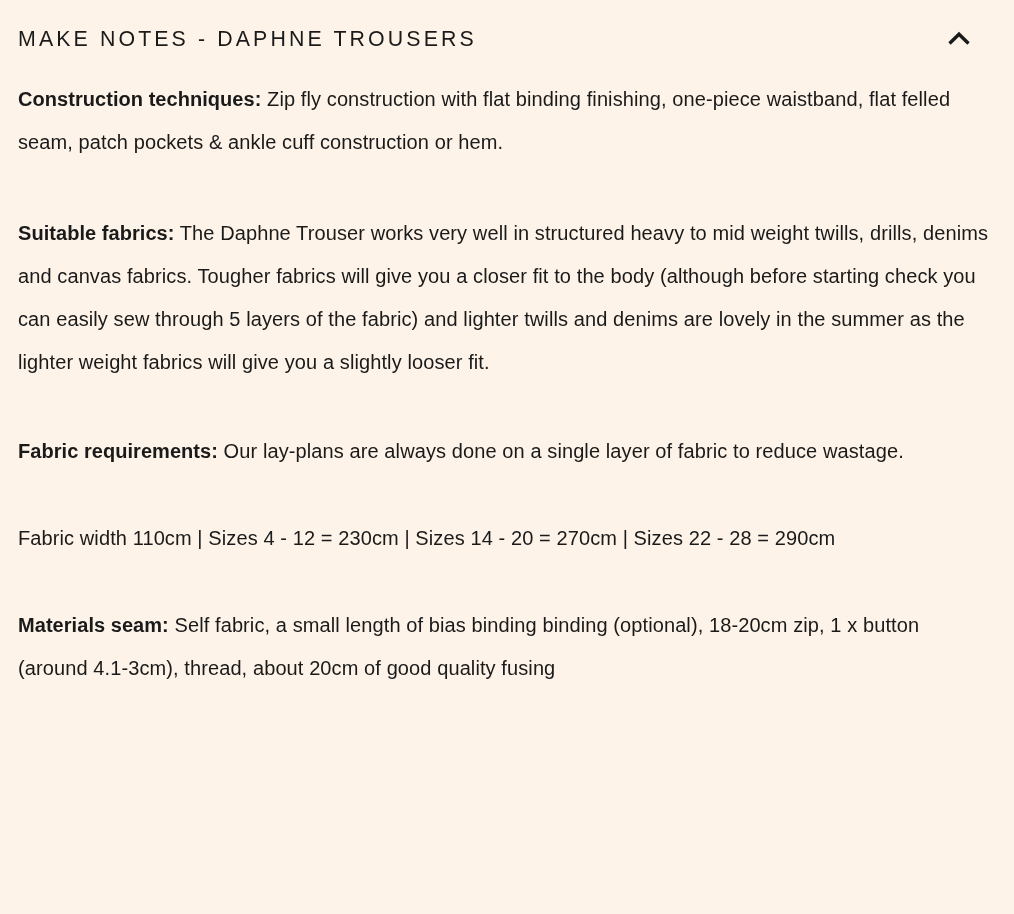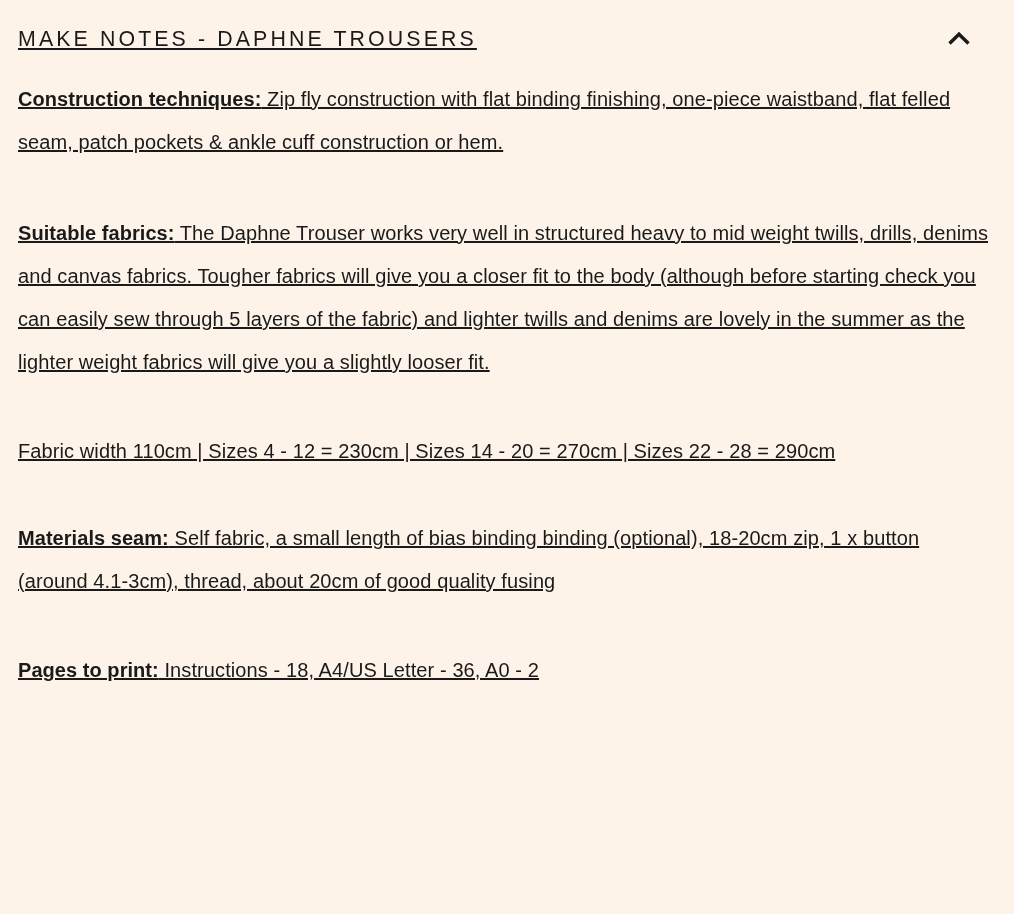--- a/index.html
+++ b/index.html
@@ -15,21 +15,20 @@
     overflow: hidden;
   }
 
   .panel {
     width: 1014px;
     height: 900px;
     box-sizing: border-box;
     background: #FDF3E8;
     padding: 0;
     position: relative;
-    text-decoration: underline;
   }
 
   
   .accordion-header {
     display: flex;
     align-items: center;
     justify-content: space-between;
     box-sizing: border-box;
     padding: 0 36px 0 18px;
     height: 78px;
@@ -115,26 +114,26 @@
   <div class="accordion-body">
 
     <p class="para gap-lg">
       <b class="lead">Construction techniques:</b><span> Zip fly construction with flat binding finishing, one-piece waistband, flat felled seam, patch pockets &amp; ankle cuff construction or hem.</span>
     </p>
 
     <p class="para gap-md">
       <b class="lead">Suitable fabrics:</b><span> The Daphne Trouser works very well in structured heavy to mid weight twills, drills, denims and canvas fabrics. Tougher fabrics will give you a closer fit to the body (although before starting check you can easily sew through 5 layers of the fabric) and lighter twills and denims are lovely in the summer as the lighter weight fabrics will give you a slightly looser fit.</span>
     </p>
 
+    <p class="para gap-sm">
+      <b class="lead">Fabric requirements:</b><span> Our lay-plans are always done on a single layer of fabric to reduce wastage.</span>
+    </p>
 
 
     <p class="para gap-sm spec-line">Fabric width 110cm | Sizes 4 - 12 = 230cm | Sizes 14 - 20 = 270cm | Sizes 22 - 28 = 290cm</p>
 
     <p class="para gap-md">
       <b class="lead">Materials seam:</b><span> Self fabric, a small length of bias binding binding (optional), 18-20cm zip, 1 x button (around 4.1-3cm), thread, about 20cm of good quality fusing</span>
     </p>
 
-    <p class="para">
-      <b class="lead">Pages to print:</b><span> Instructions - 18, A4/US Letter - 36, A0 - 2</span>
-    </p>
 
   </div>
 </div>
 
 </body></html>

